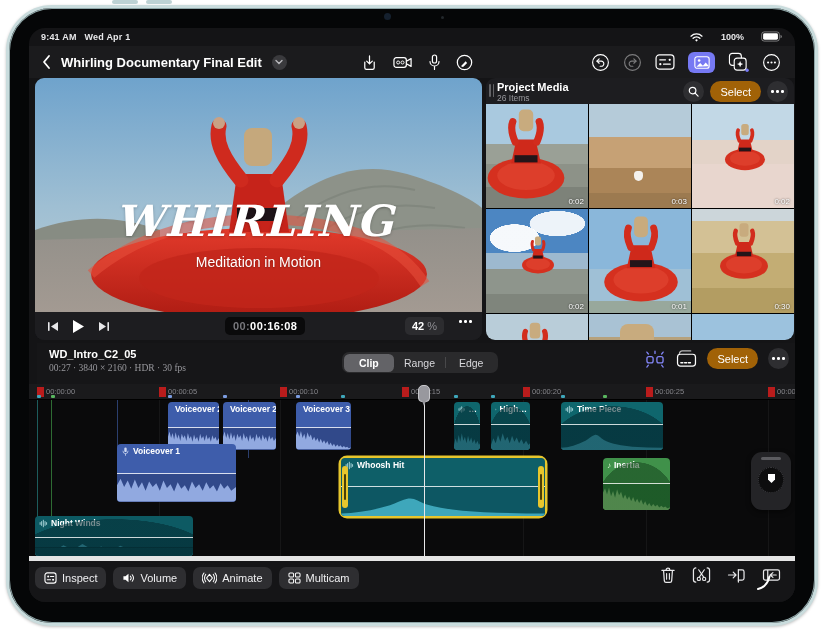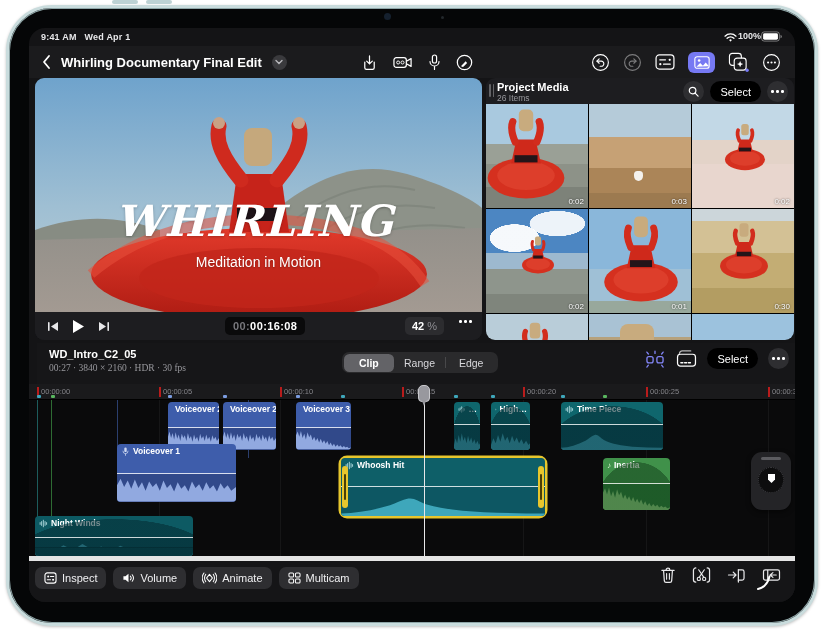--- a/index.html
+++ b/index.html
@@ -12,21 +12,21 @@
   .vol-btn { position:absolute; top:0px; height:4px; background:#bdd2d4; border-radius:2px; }
   .cam-dot { position:absolute; border-radius:50%; }
 
   
   .screen { position:absolute; left:29px; top:28px; width:766px; height:574px; border-radius:16px;
             background:#141416; overflow:hidden; color:#fff; }
 
   
   .statusbar { position:absolute; left:0; top:0; width:100%; height:18px; }
   .status-left { position:absolute; left:12px; top:4px; font-size:9px; font-weight:bold; color:#e8e8ea; letter-spacing:.2px; display:flex; gap:8px; }
-  .status-right { position:absolute; right:12px; top:3px; display:flex; align-items:flex-start; gap:0; font-size:9px; font-weight:bold; color:#e8e8ea; }
+  .status-right { position:absolute; right:12px; top:3px; display:flex; align-items:center; gap:17px; font-size:9px; font-weight:bold; color:#e8e8ea; }
 
   
   .topbar { position:absolute; left:0; top:18px; width:100%; height:32px; background:#1b1b1d; }
   .tb-left { position:absolute; left:12px; top:0; height:32px; display:flex; align-items:center; gap:10px; }
   .tb-title { font-size:13px; font-weight:bold; color:#fff; }
   .title-badge { width:15px; height:15px; border-radius:50%; background:#3a3a3d; display:flex; align-items:center; justify-content:center; }
   .tb-center { position:absolute; left:332px; top:0; height:32px; display:flex; align-items:center; gap:15px; }
   .tb-right { position:absolute; right:14px; top:0; height:32px; display:flex; align-items:center; gap:13px; }
   .icon-btn { display:flex; align-items:center; justify-content:center; background:none; border:none; padding:0; cursor:pointer; }
   .media-sel { background:#7679f3; border-radius:6px; width:27px; height:21px; display:flex; align-items:center; justify-content:center; }
@@ -49,21 +49,21 @@
 
   
   .media-card { position:absolute; left:457px; top:50px; width:308px; height:262px; border-radius:9px; overflow:hidden; background:#1d1d20; }
   .media-head { position:absolute; left:0; top:0; width:100%; height:26px; }
   .grab { position:absolute; left:3px; top:6px; display:flex; gap:2px; }
   .grab i { display:block; width:1.5px; height:13px; background:#636366; border-radius:1px; }
   .mh-title { position:absolute; left:11px; top:3px; font-size:11px; font-weight:bold; color:#fff; }
   .mh-count { position:absolute; left:11px; top:15px; font-size:8.5px; color:#98989d; }
   .mh-right { position:absolute; right:6px; top:3px; display:flex; align-items:center; gap:6px; }
   .circle-btn { width:21px; height:21px; border-radius:50%; background:#2e2e31; display:flex; align-items:center; justify-content:center; border:none; cursor:pointer; }
-  .select-pill { height:21px; border-radius:11px; background:#000000; border:none; color:#fff; font-size:11px; padding:0 10px; cursor:pointer; }
+  .select-pill { height:21px; border-radius:11px; background:#a16207; border:none; color:#fff; font-size:11px; padding:0 10px; cursor:pointer; }
   .media-grid { position:absolute; left:0; top:26px; width:308px; height:236px; background:#000;
                 display:grid; grid-template-columns:102px 102px 102px; grid-auto-rows:104px; gap:1px; overflow:hidden; }
   .thumb { position:relative; overflow:hidden; cursor:pointer; }
   .thumb .dur { position:absolute; right:4px; bottom:2px; font-size:8px; color:#fff; text-shadow:0 0 2px rgba(0,0,0,.8); }
   .dv { position:absolute; }
   .t1 { background:linear-gradient(180deg,#a9c9df 0 38%,#9aa096 38% 58%,#8d9288 58% 80%,#7d8279 80%); }
   .t2 { background:linear-gradient(180deg,#b5cbd9 0 32%,#c6a175 32% 62%,#ab8558 62% 86%,#9c7a50 86%); }
   .t3 { background:linear-gradient(180deg,#c2d8e6 0 35%,#e3d3c8 35% 58%,#e8d6ce 58%); }
   .t4 { background:radial-gradient(40% 22% at 28% 28%, rgba(255,255,255,.95) 0 60%, transparent 61%),
                   radial-gradient(45% 20% at 70% 14%, rgba(255,255,255,.9) 0 60%, transparent 61%),
@@ -81,21 +81,21 @@
   .tl-name { position:absolute; left:12px; top:5px; font-size:11px; font-weight:bold; color:#fff; }
   .tl-meta { position:absolute; left:12px; top:20px; font-size:9.5px; color:#98989d;font-family:Liberation Serif, serif; }
   .seg { position:absolute; left:305px; top:9px; width:156px; height:21px; background:#2a2a2c; border-radius:7px; display:flex; padding:1.5px; }
   .seg-item { flex:1; display:flex; align-items:center; justify-content:center; font-size:10.5px; color:#d8d8dc; border-radius:5.5px; cursor:pointer; position:relative; }
   .seg-item.on { background:#636367; color:#fff; font-weight:bold; }
   .seg-div { width:1px; height:11px; background:#48484a; align-self:center; }
   .tl-right { position:absolute; right:14px; top:5px; display:flex; align-items:center; gap:10px; }
 
   
   .ruler { position:absolute; left:0; top:356px; width:100%; height:16px; background:#1a1a1c; border-bottom:1px solid #000; }
-  .tick { position:absolute; top:3px; font-size:7.5px; color:#85858a; border-left:2px solid #b91c1c; padding-left:2px; line-height:10px; }
+  .tick { position:absolute; top:3px; font-size:7.5px; color:#85858a; border-left:7px solid #b91c1c; padding-left:2px; line-height:10px; }
   .marker { position:absolute; bottom:1px; width:4px; height:3px; border-radius:1px; }
 
   
   .tracks { position:absolute; left:0; top:372px; width:100%; height:156px; background:#0a0a0b; overflow:hidden; }
   .gridline { position:absolute; top:0; bottom:0; width:1px; background:#161617; }
   .guide { position:absolute; width:1px; }
 
   .clip { position:absolute; border-radius:4px; overflow:hidden; cursor:pointer; }
   .clip .head { display:flex; align-items:center; gap:3px; padding:2px 3px 1px 4px; font-size:8.5px; font-weight:bold; color:#fff; white-space:nowrap; overflow:hidden; }
   .wavebox { position:absolute; left:0; right:0; bottom:0; }

